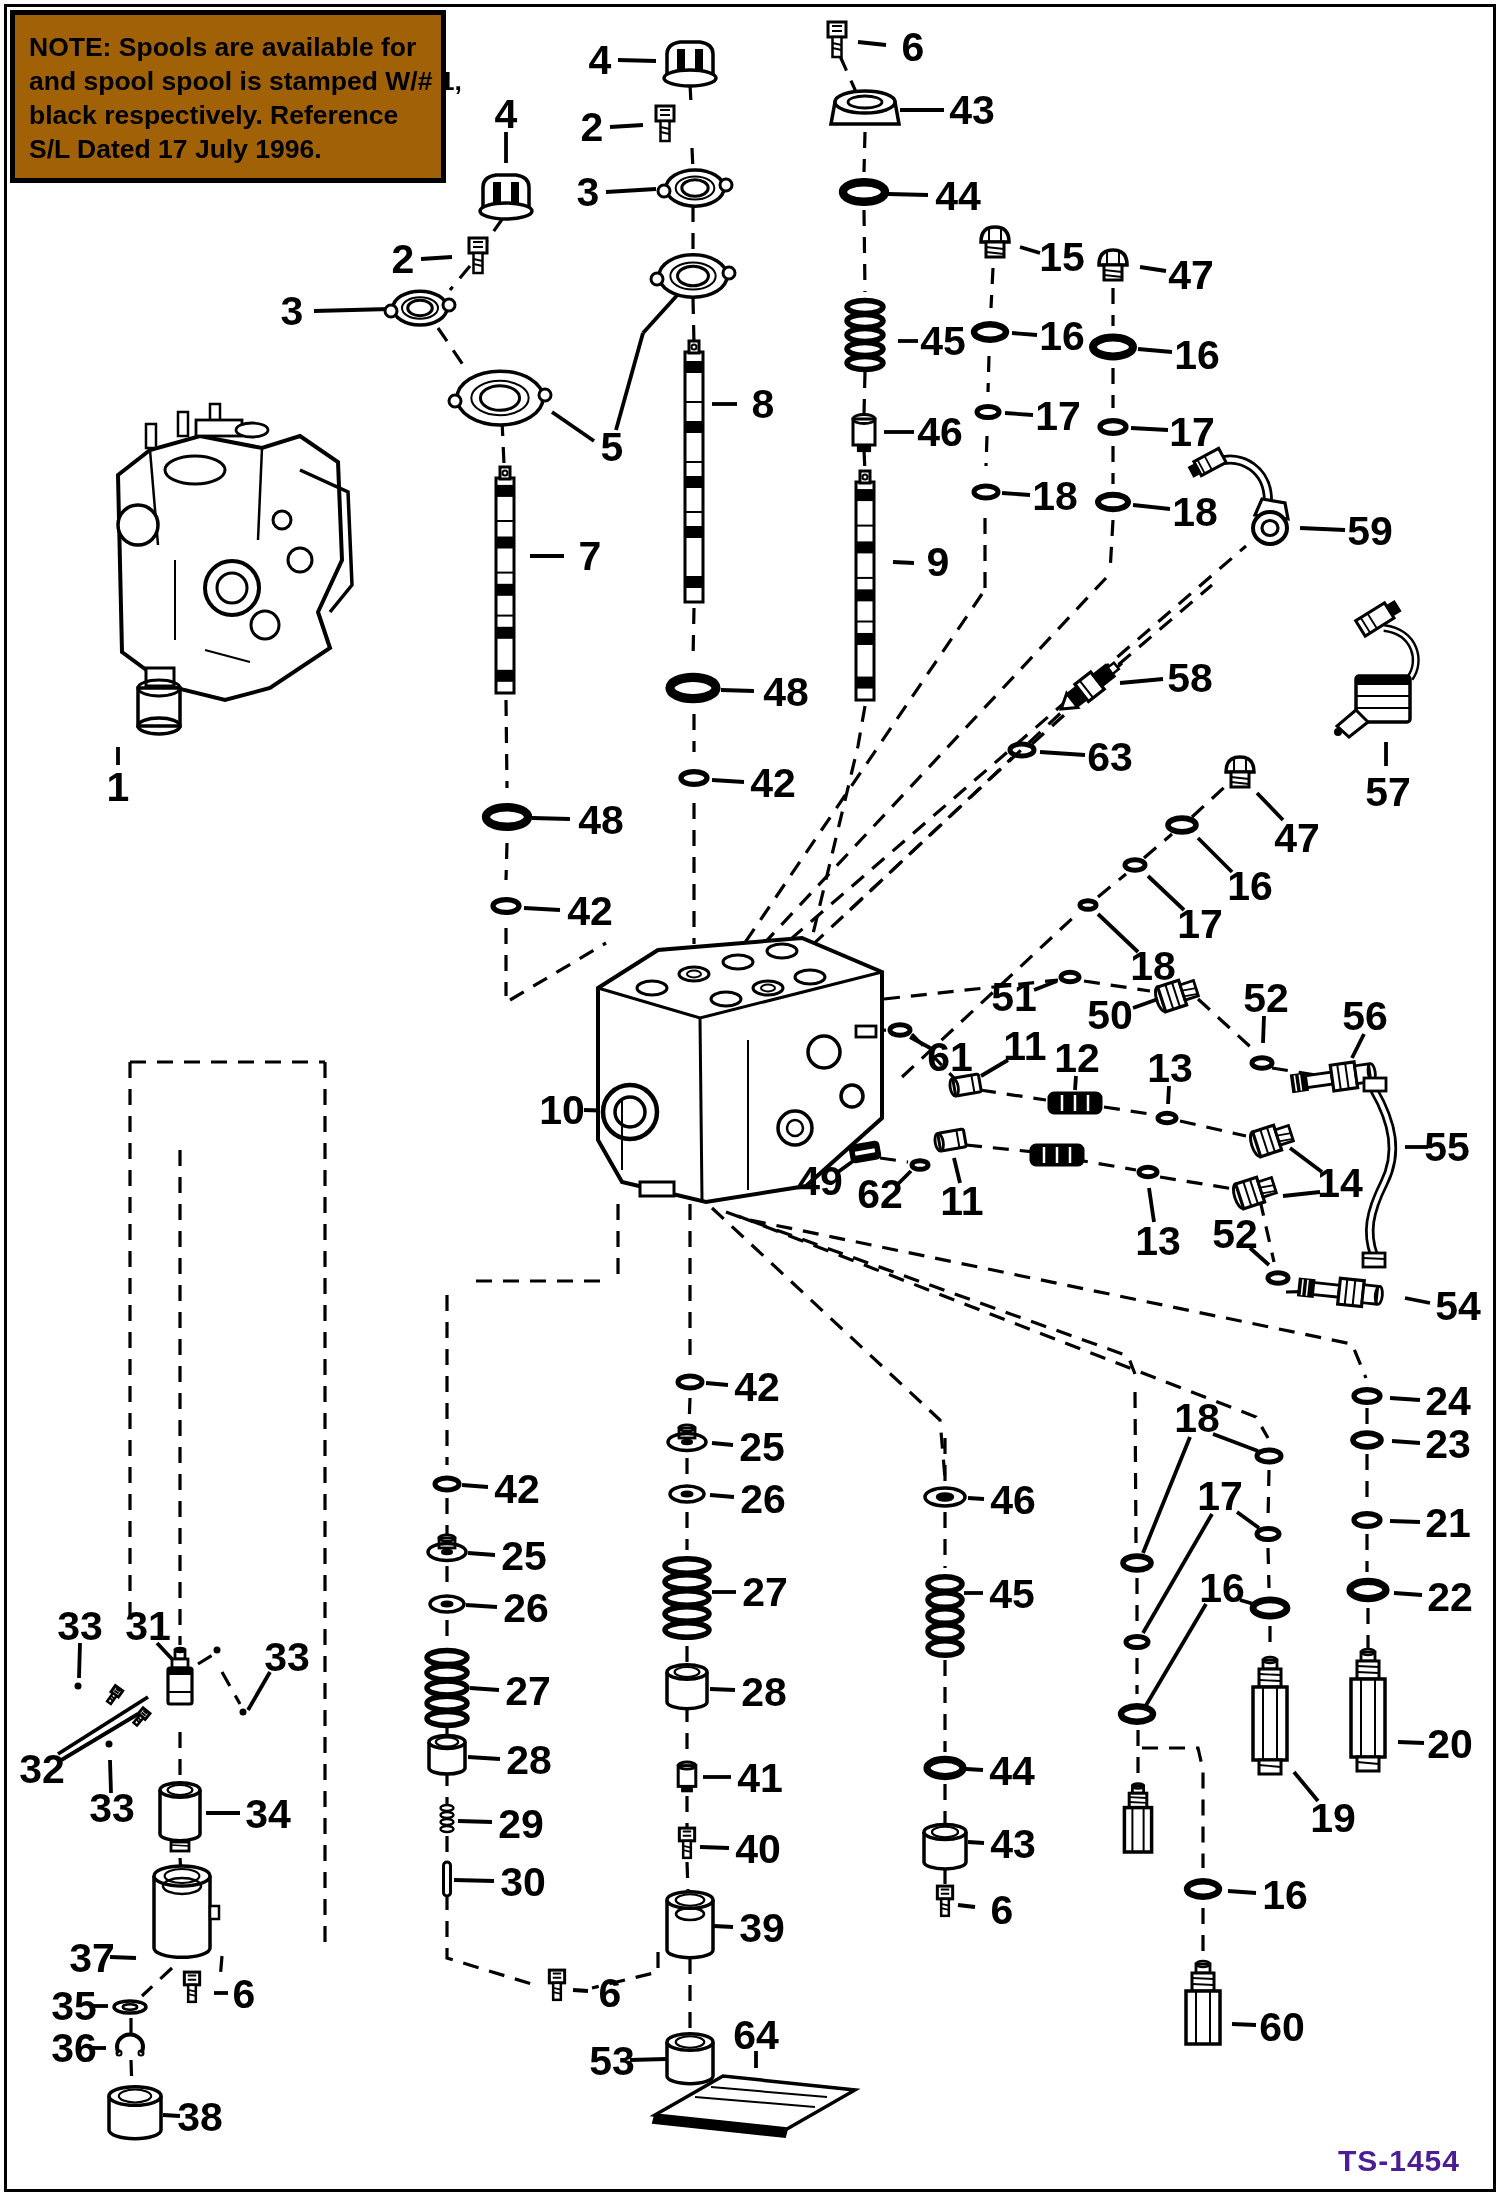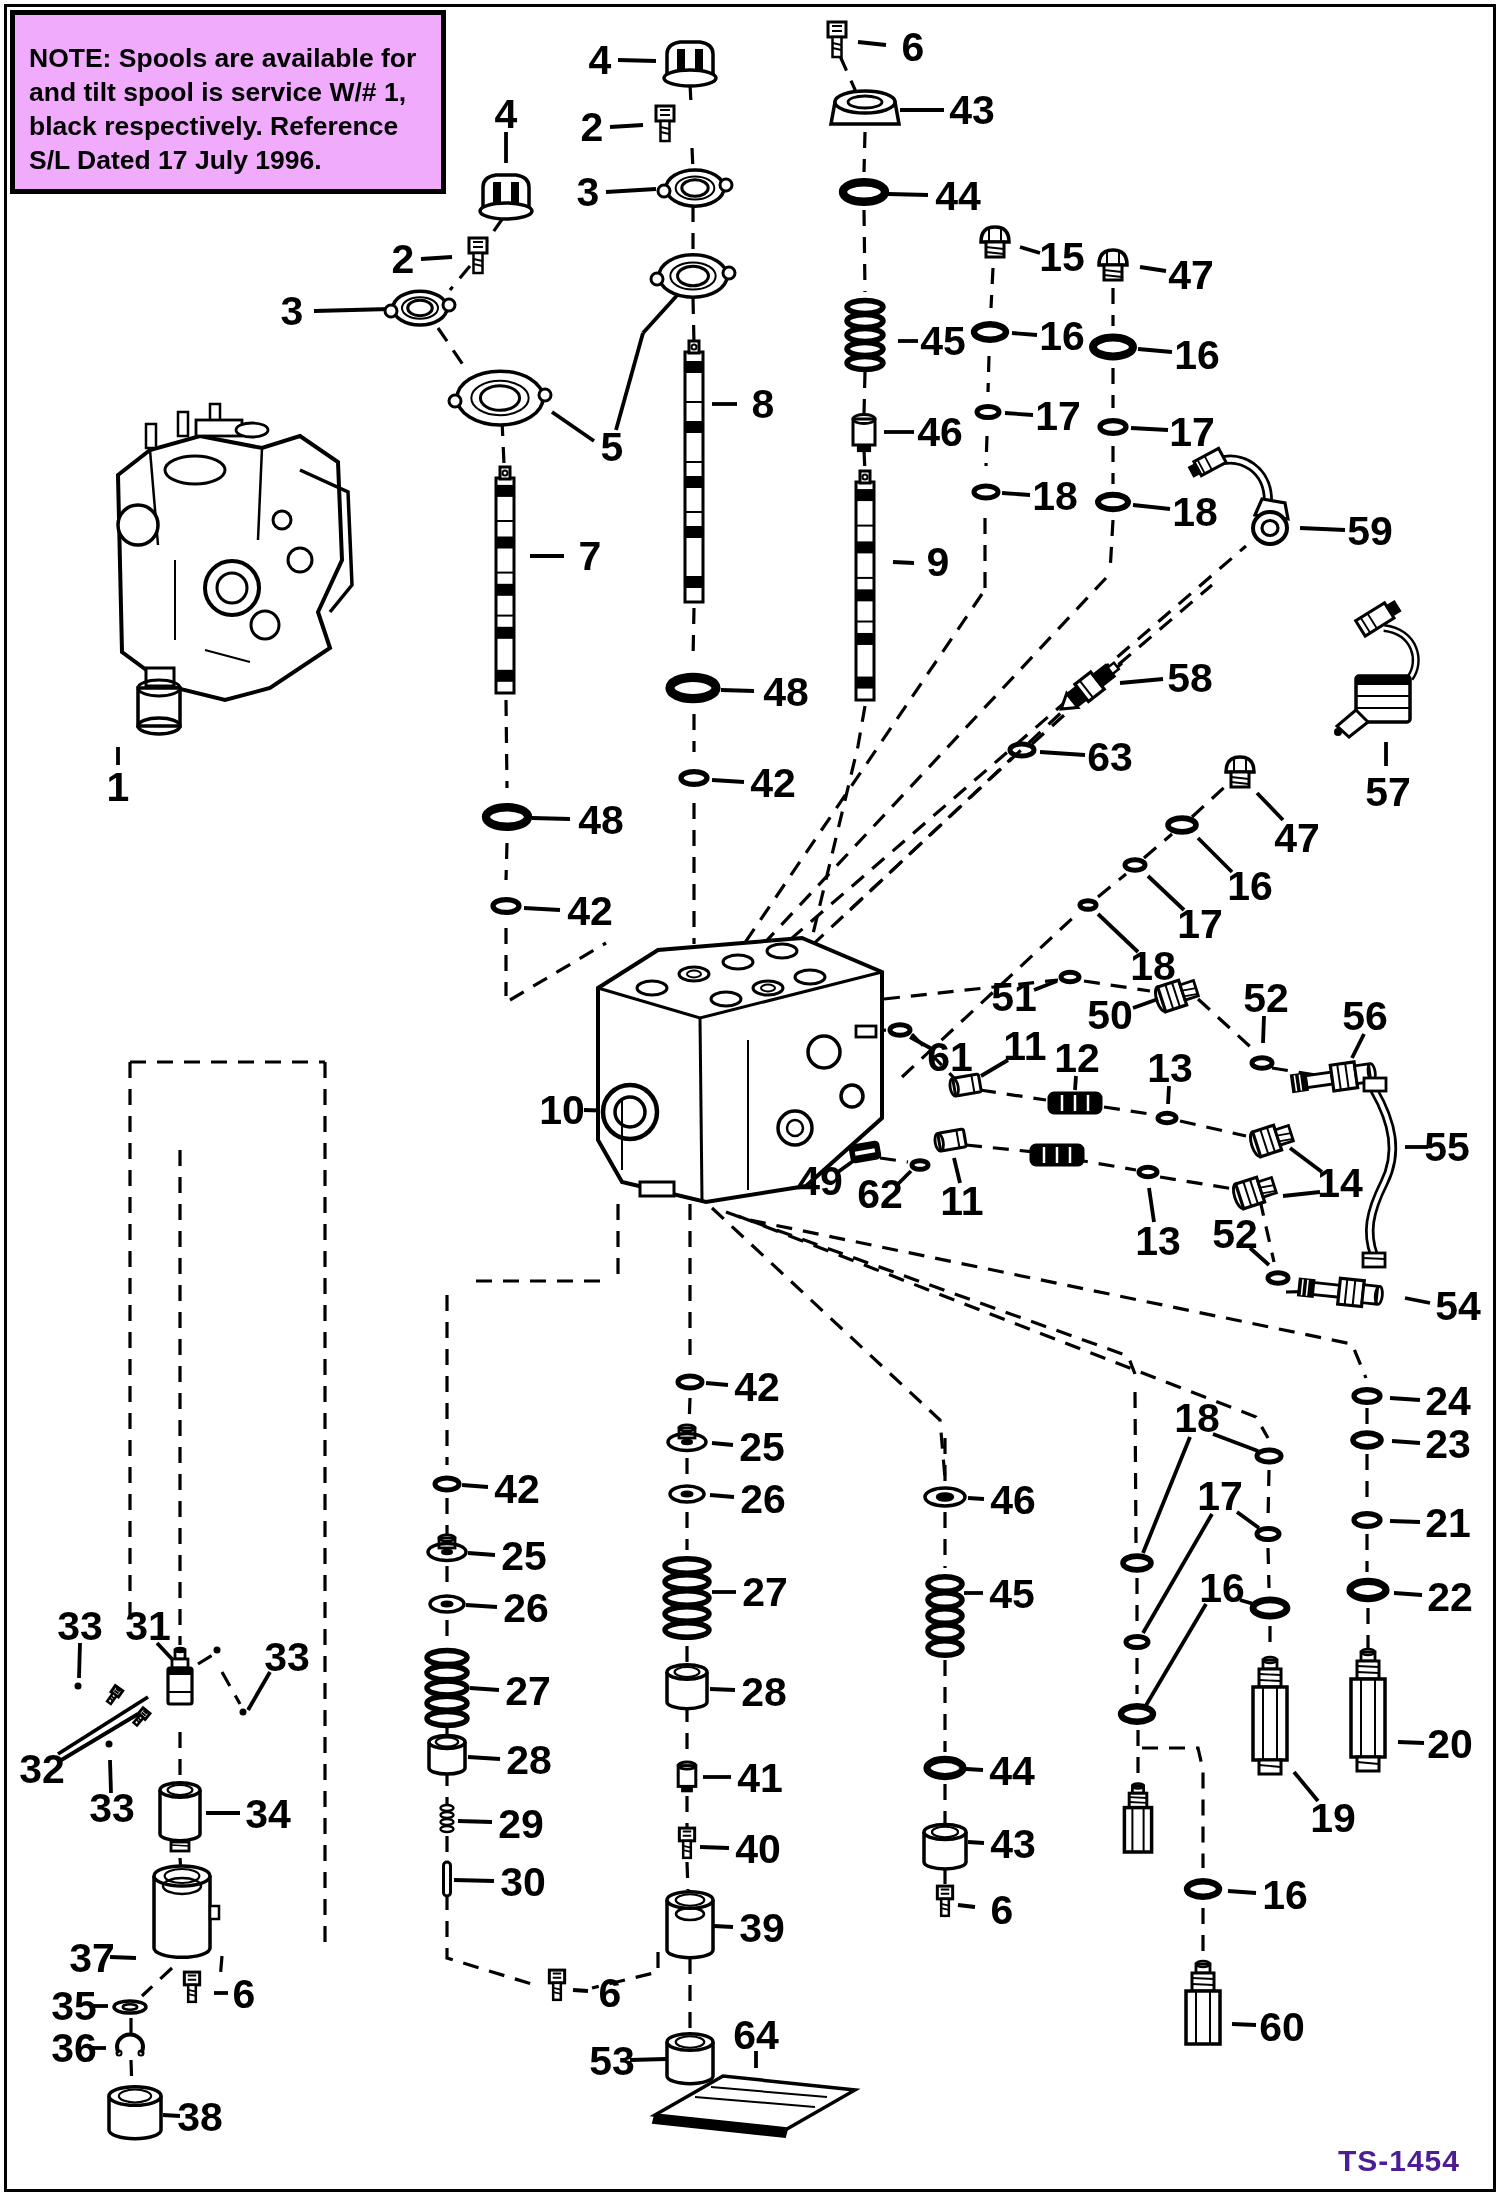--- a/index.html
+++ b/index.html
@@ -1,34 +1,34 @@
 <!DOCTYPE html>
 <html><head>
 <meta charset="utf-8">
 <style>
   html,body{margin:0;padding:0;background:#e8e8e8;}
   .page{position:relative;width:1498px;height:2194px;background:#fff;margin:0 auto;
         font-family:"Liberation Sans",sans-serif;overflow:hidden;}
   .frame{position:absolute;left:4px;top:4px;width:1486px;height:2182px;border:3px solid #000;}
-  .notebox{position:absolute;left:10px;top:10px;width:436px;border:5px solid #000;background:#f0abfc;
-           padding:26px 10px 12px 14px;box-sizing:border-box;z-index:5;}
+  .notebox{position:absolute;left:10px;top:10px;width:436px;border:5px solid #000;background:#a16207;
+           padding:15px 10px 12px 14px;box-sizing:border-box;z-index:5;}
   .notebox div{font-size:26.5px;line-height:34px;font-weight:bold;color:#000;white-space:nowrap;}
   .footer{position:absolute;right:38px;bottom:16px;font-size:30px;font-weight:bold;color:#4c1d95;letter-spacing:1px;}
   svg{position:absolute;left:0;top:0;}
   text.callout{font-family:"Liberation Sans",sans-serif;font-weight:bold;font-size:41px;fill:#000;}
 </style>
 </head>
 <body>
 
 <div class="page">
   <div class="frame"></div>
 
   <div class="notebox">
     <div>NOTE:  Spools are available for</div>
-    <div>and tilt spool is service W/# 1,</div>
+    <div>and spool spool is stamped W/# 1,</div>
     <div>black  respectively.    Reference</div>
     <div>S/L Dated 17 July 1996.</div>
   </div>
 
   <svg id="dia" width="1498" height="2194" viewBox="0 0 1498 2194">
       <polyline points="840,56 856,92" fill="none" stroke="#000" stroke-width="3.2" stroke-dasharray="16 11"></polyline>
       <polyline points="865,132 864,172" fill="none" stroke="#000" stroke-width="3.2" stroke-dasharray="16 11"></polyline>
       <polyline points="864,210 865,292" fill="none" stroke="#000" stroke-width="3.2" stroke-dasharray="16 11"></polyline>
       <polyline points="865,372 864,414" fill="none" stroke="#000" stroke-width="3.2" stroke-dasharray="16 11"></polyline>
       <polyline points="864,450 865,472" fill="none" stroke="#000" stroke-width="3.2" stroke-dasharray="16 11"></polyline>

